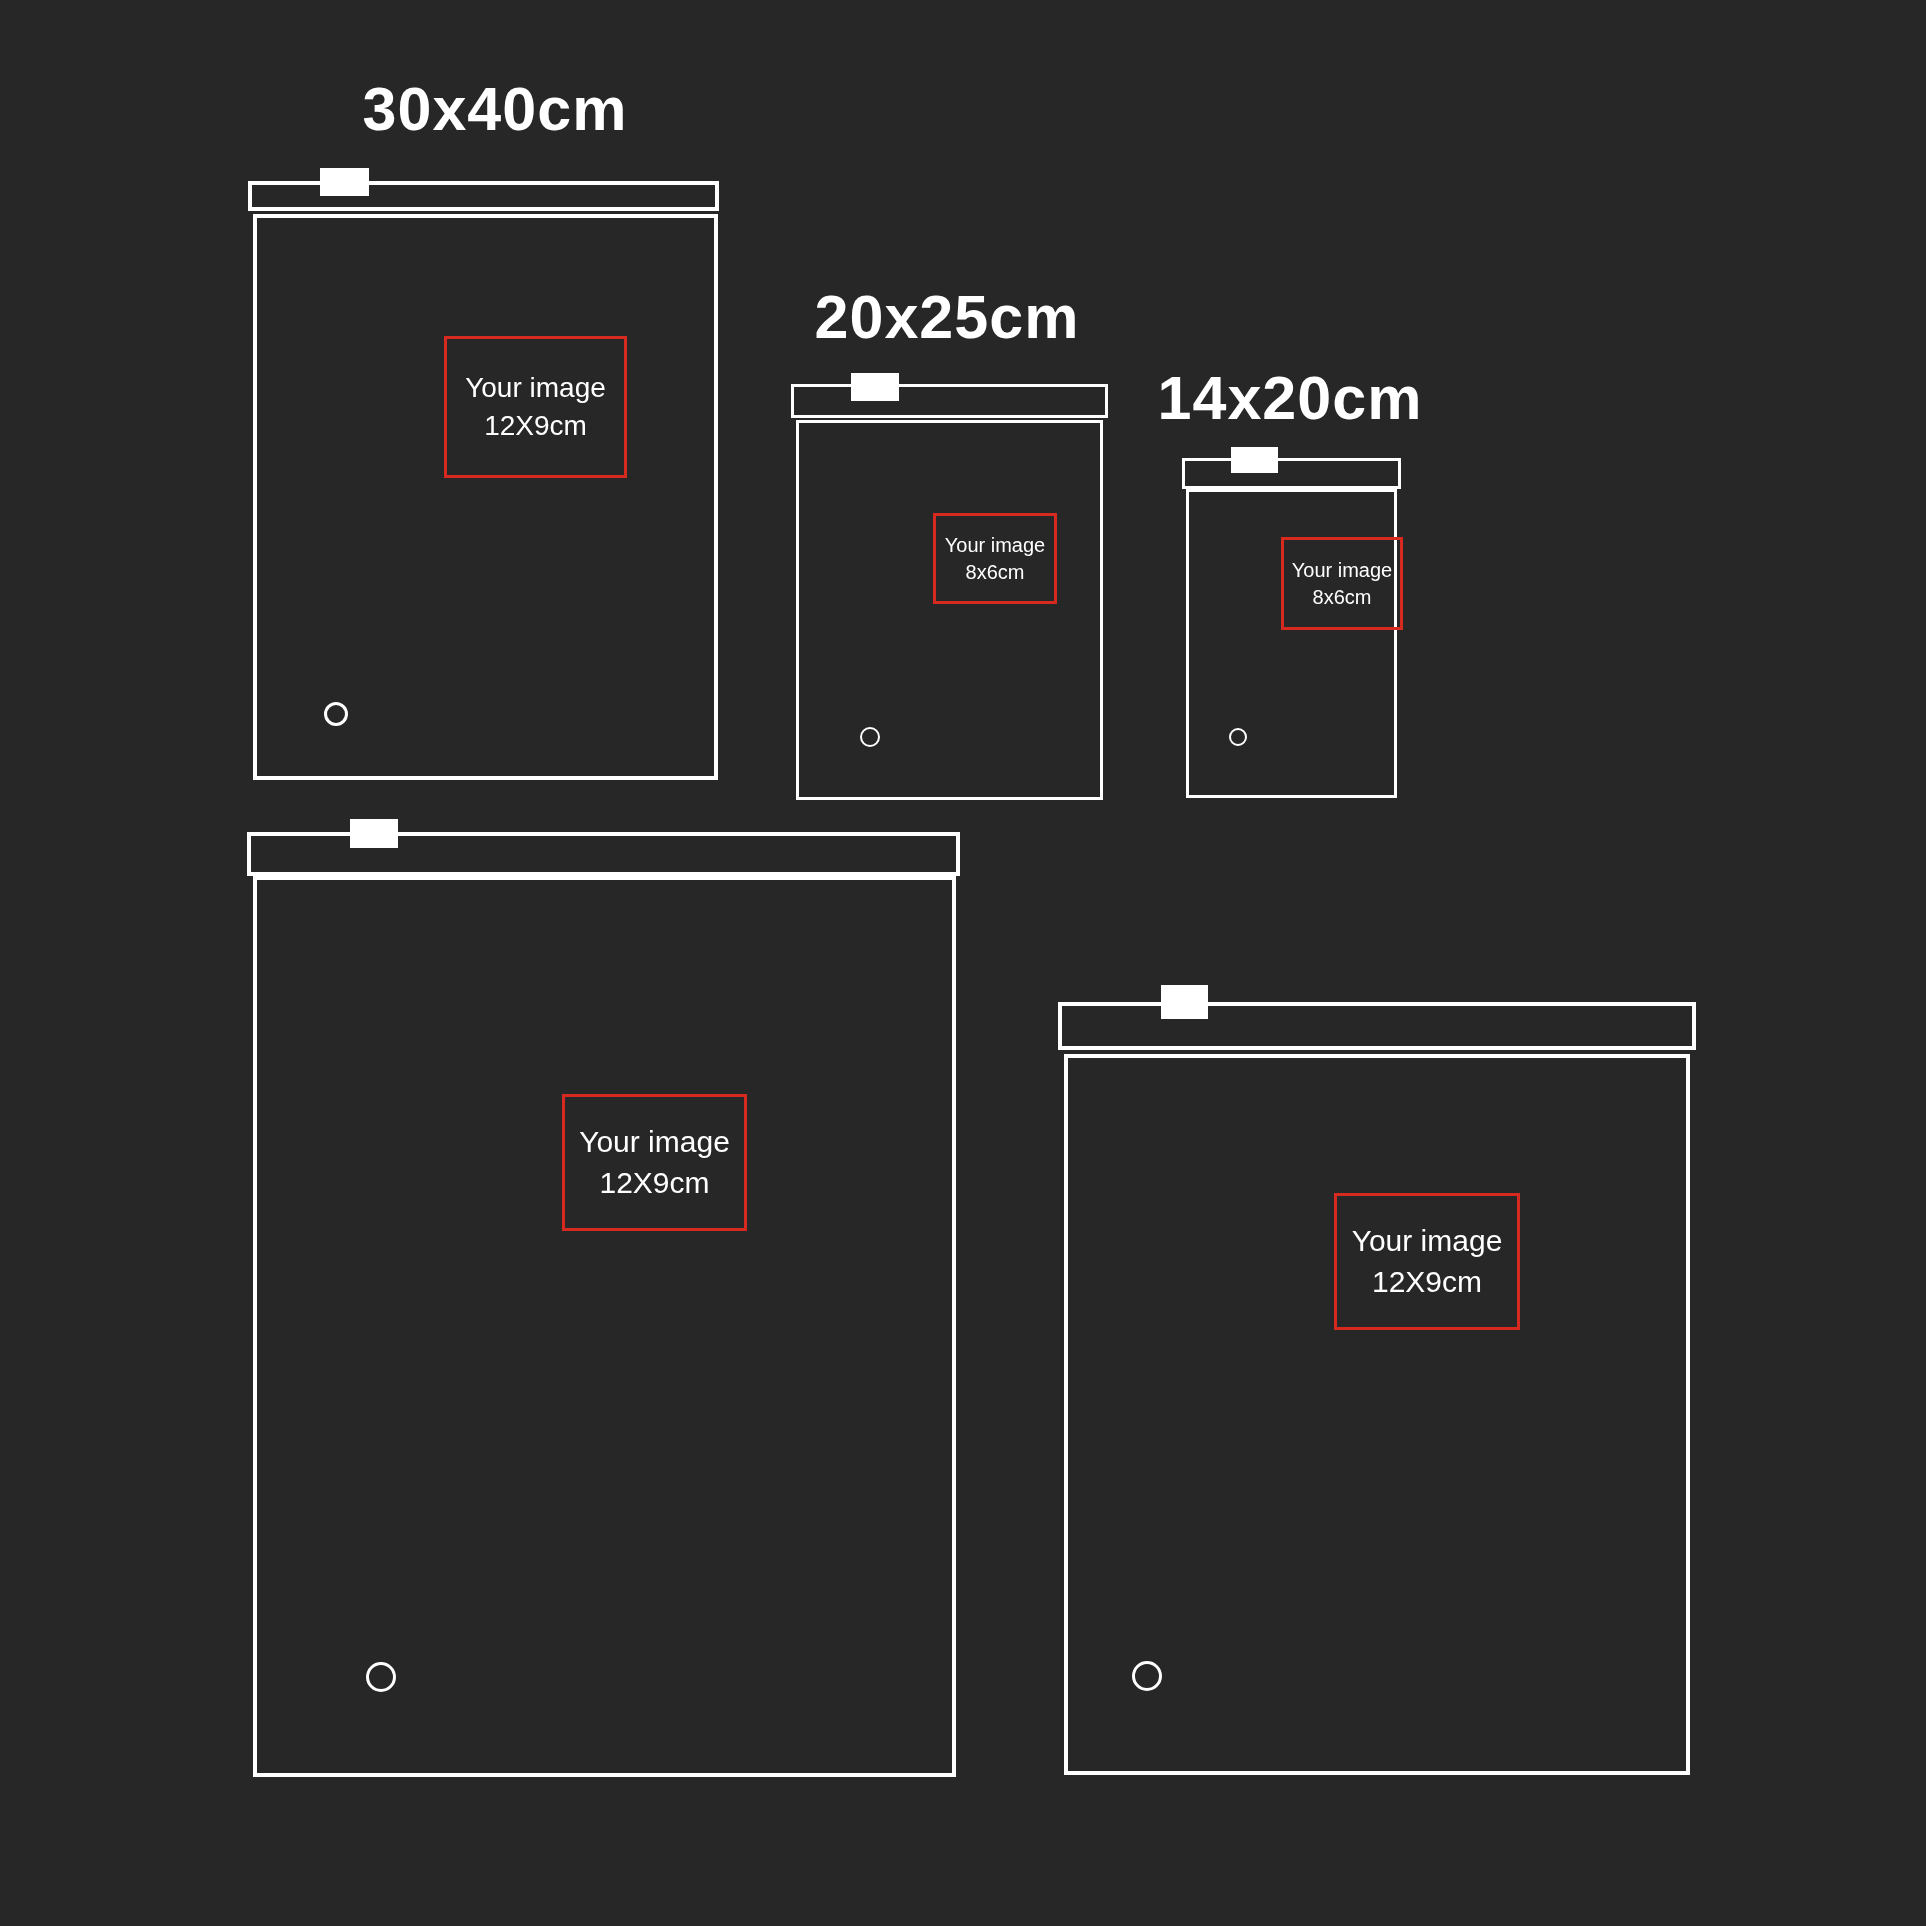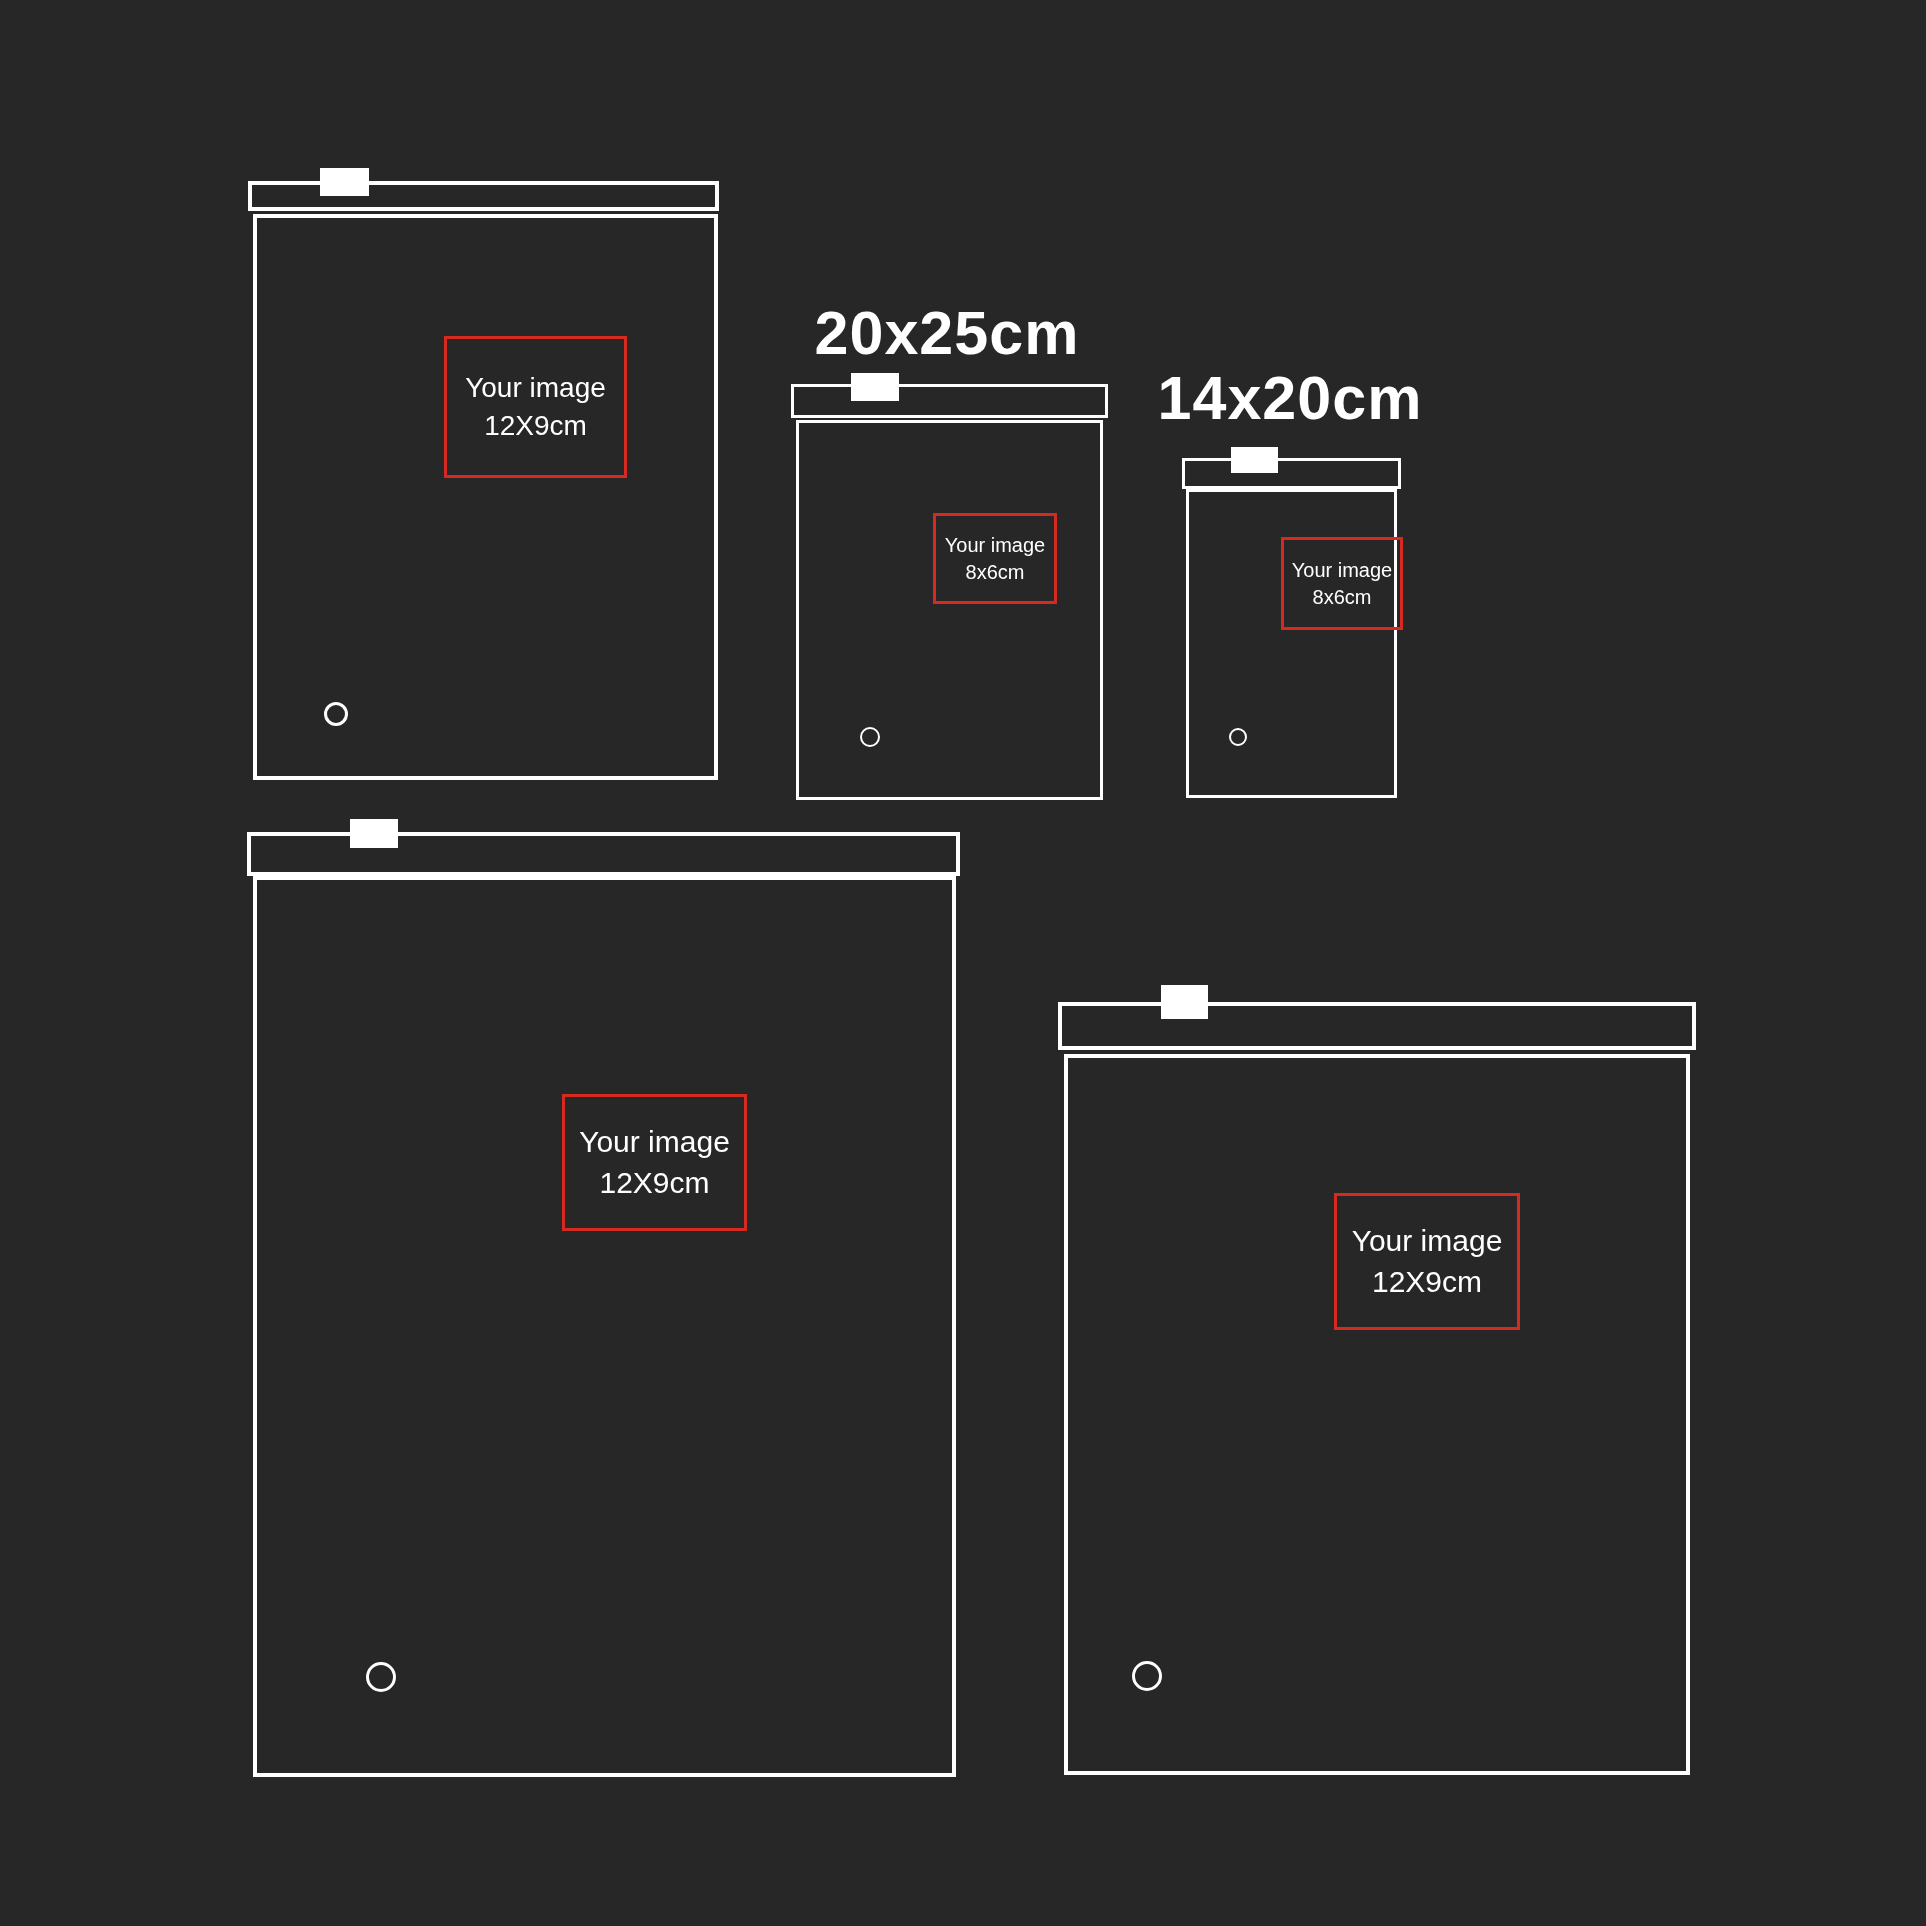--- a/index.html
+++ b/index.html
@@ -64,21 +64,22 @@
     border-radius:50%;
     box-sizing:border-box;
   }
   .hang-hole.thin{border-width:2px;}
 </style>
 </head>
 <body>
 
 <div id="canvas">
 
-  <div class="abs size-title" style="left:749px;top:287px;width:396px;margin-top:16px;">20x25cm</div>
+  <div class="abs size-title" style="left:297px;top:79px;width:396px;">30x40cm</div>
+  <div class="abs size-title" style="left:749px;top:287px;width:396px;">20x25cm</div>
   <div class="abs size-title" style="left:1092px;top:368px;width:396px;">14x20cm</div>
 
   <div class="bag-group" style="left:248px;top:168px;width:475px;height:619px;">
     <div class="zipper-tab" style="left:72px;top:0;width:49px;height:28px;"></div>
     <div class="zipper-band" style="left:0;top:13px;width:471px;height:30px;"></div>
     <div class="bag-body" style="left:5px;top:46px;width:465px;height:566px;"></div>
     <div class="image-box fs-md" style="left:149px;top:168px;width:183px;height:142px;">
       <div class="l1">Your image</div>
       <div class="l2">12X9cm</div>
     </div>

